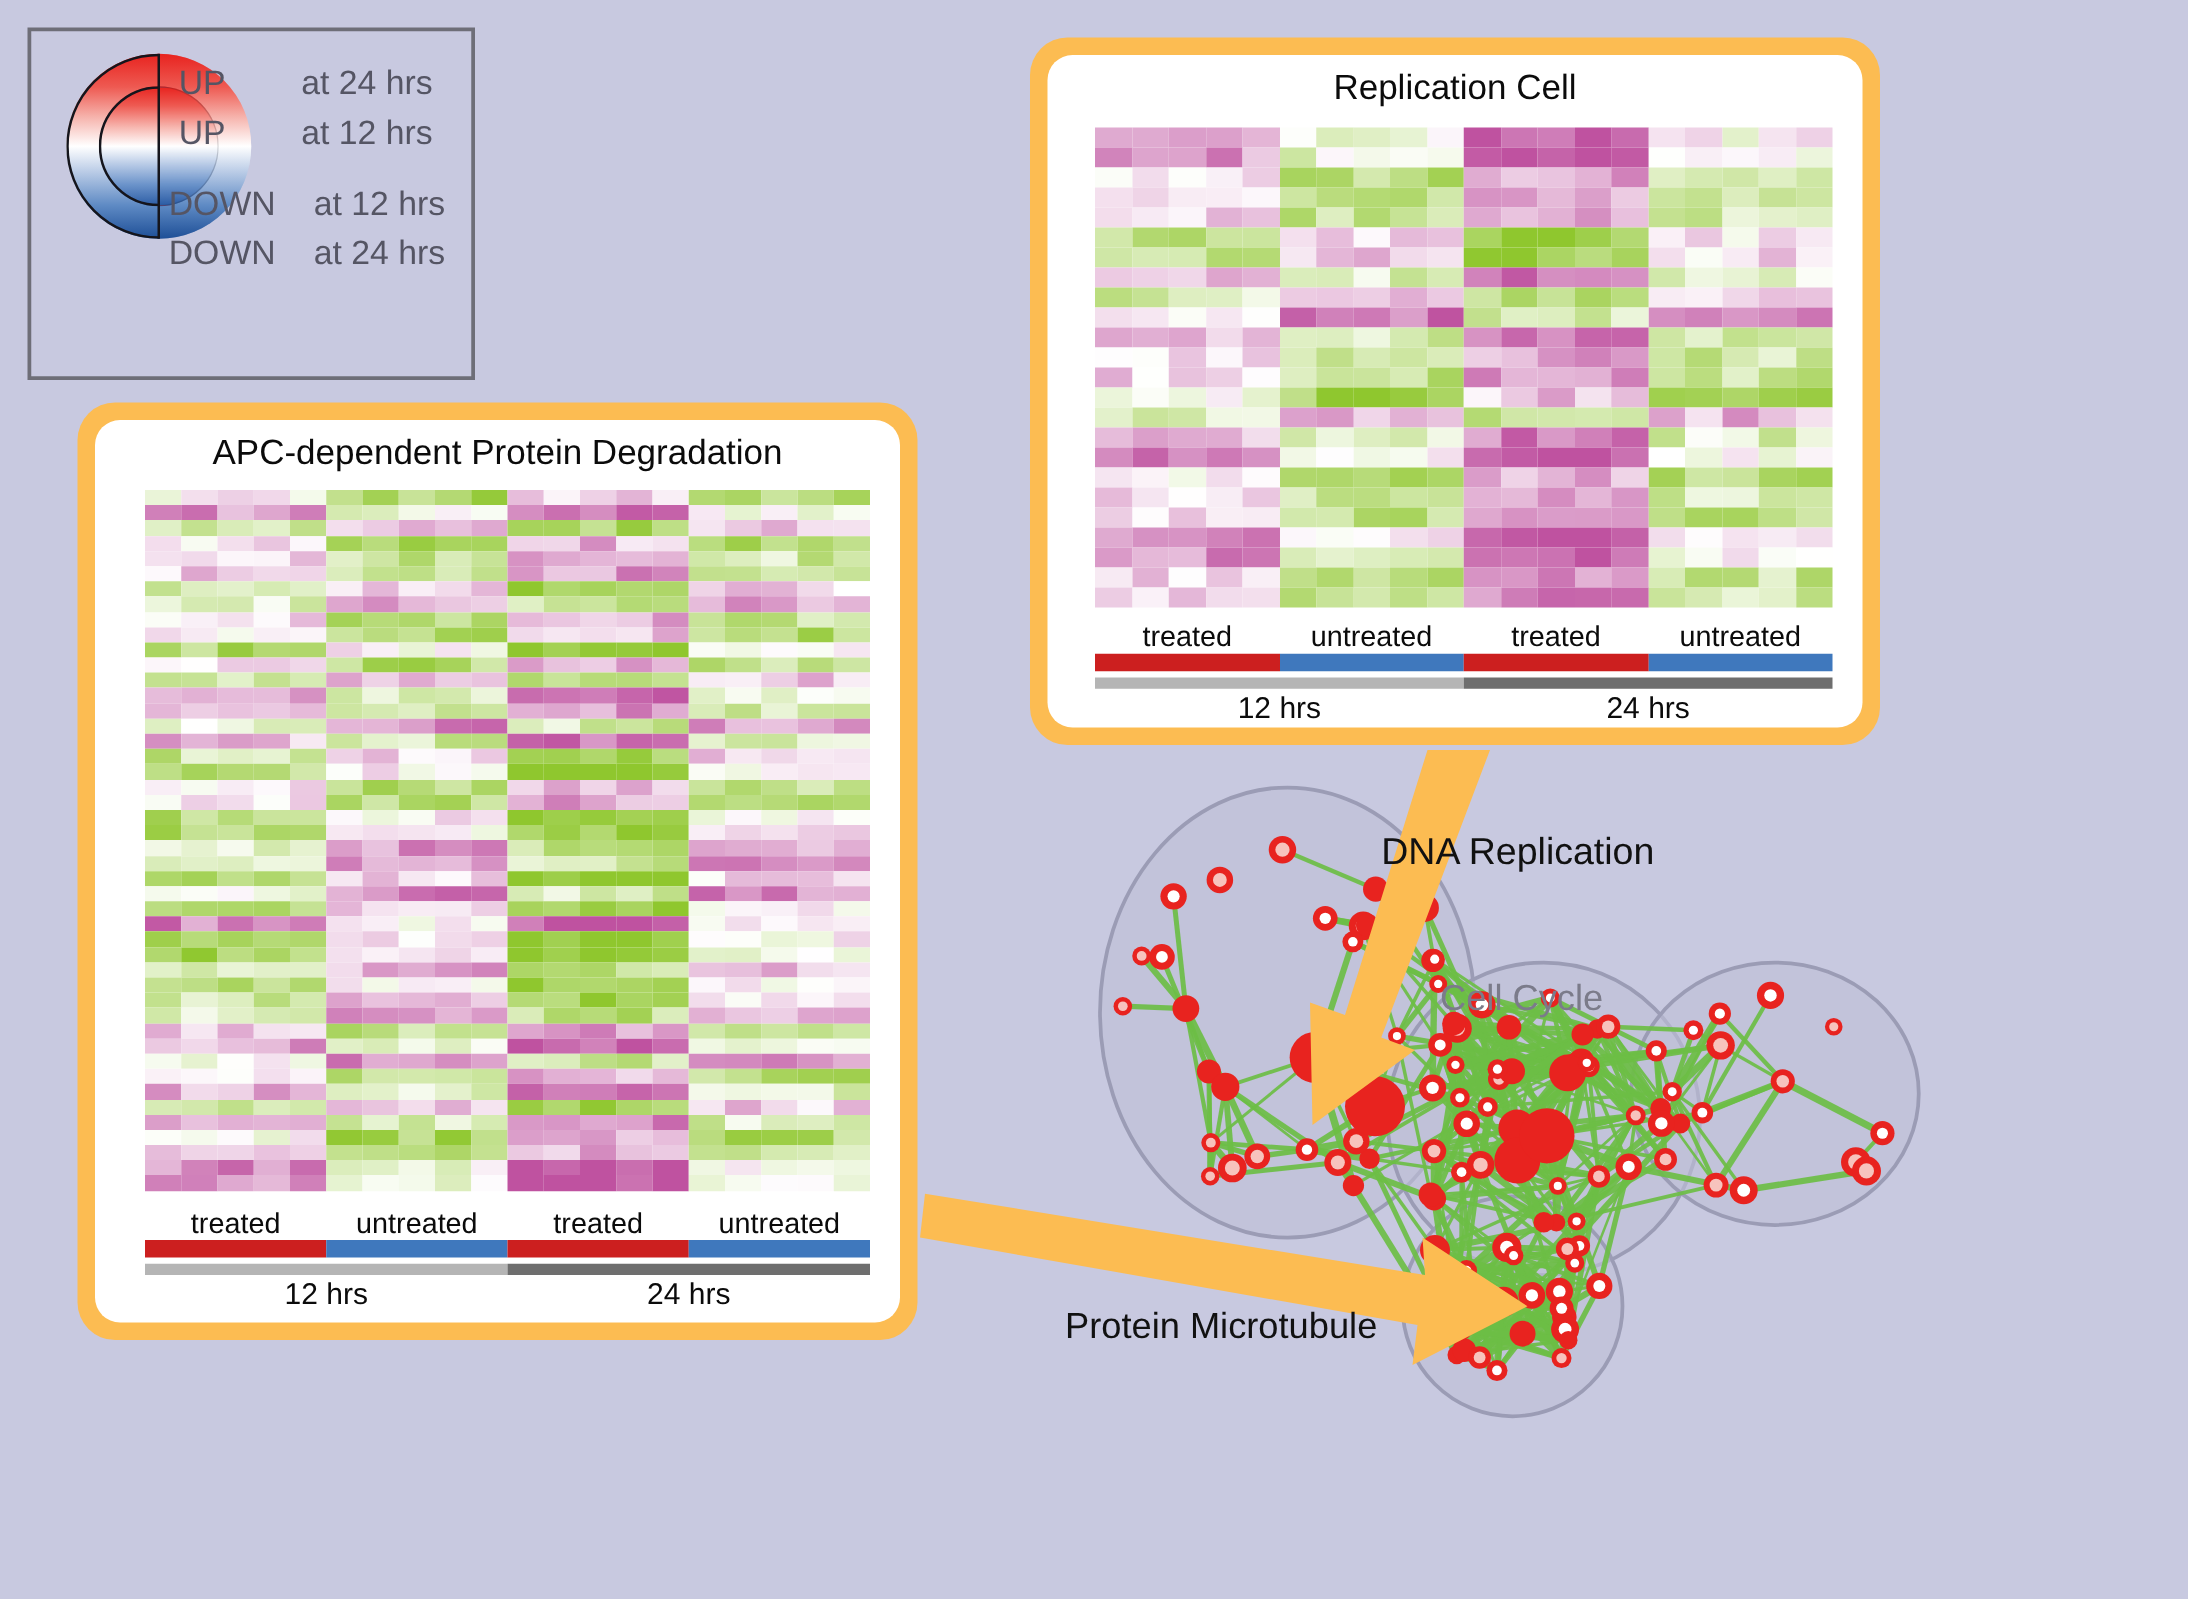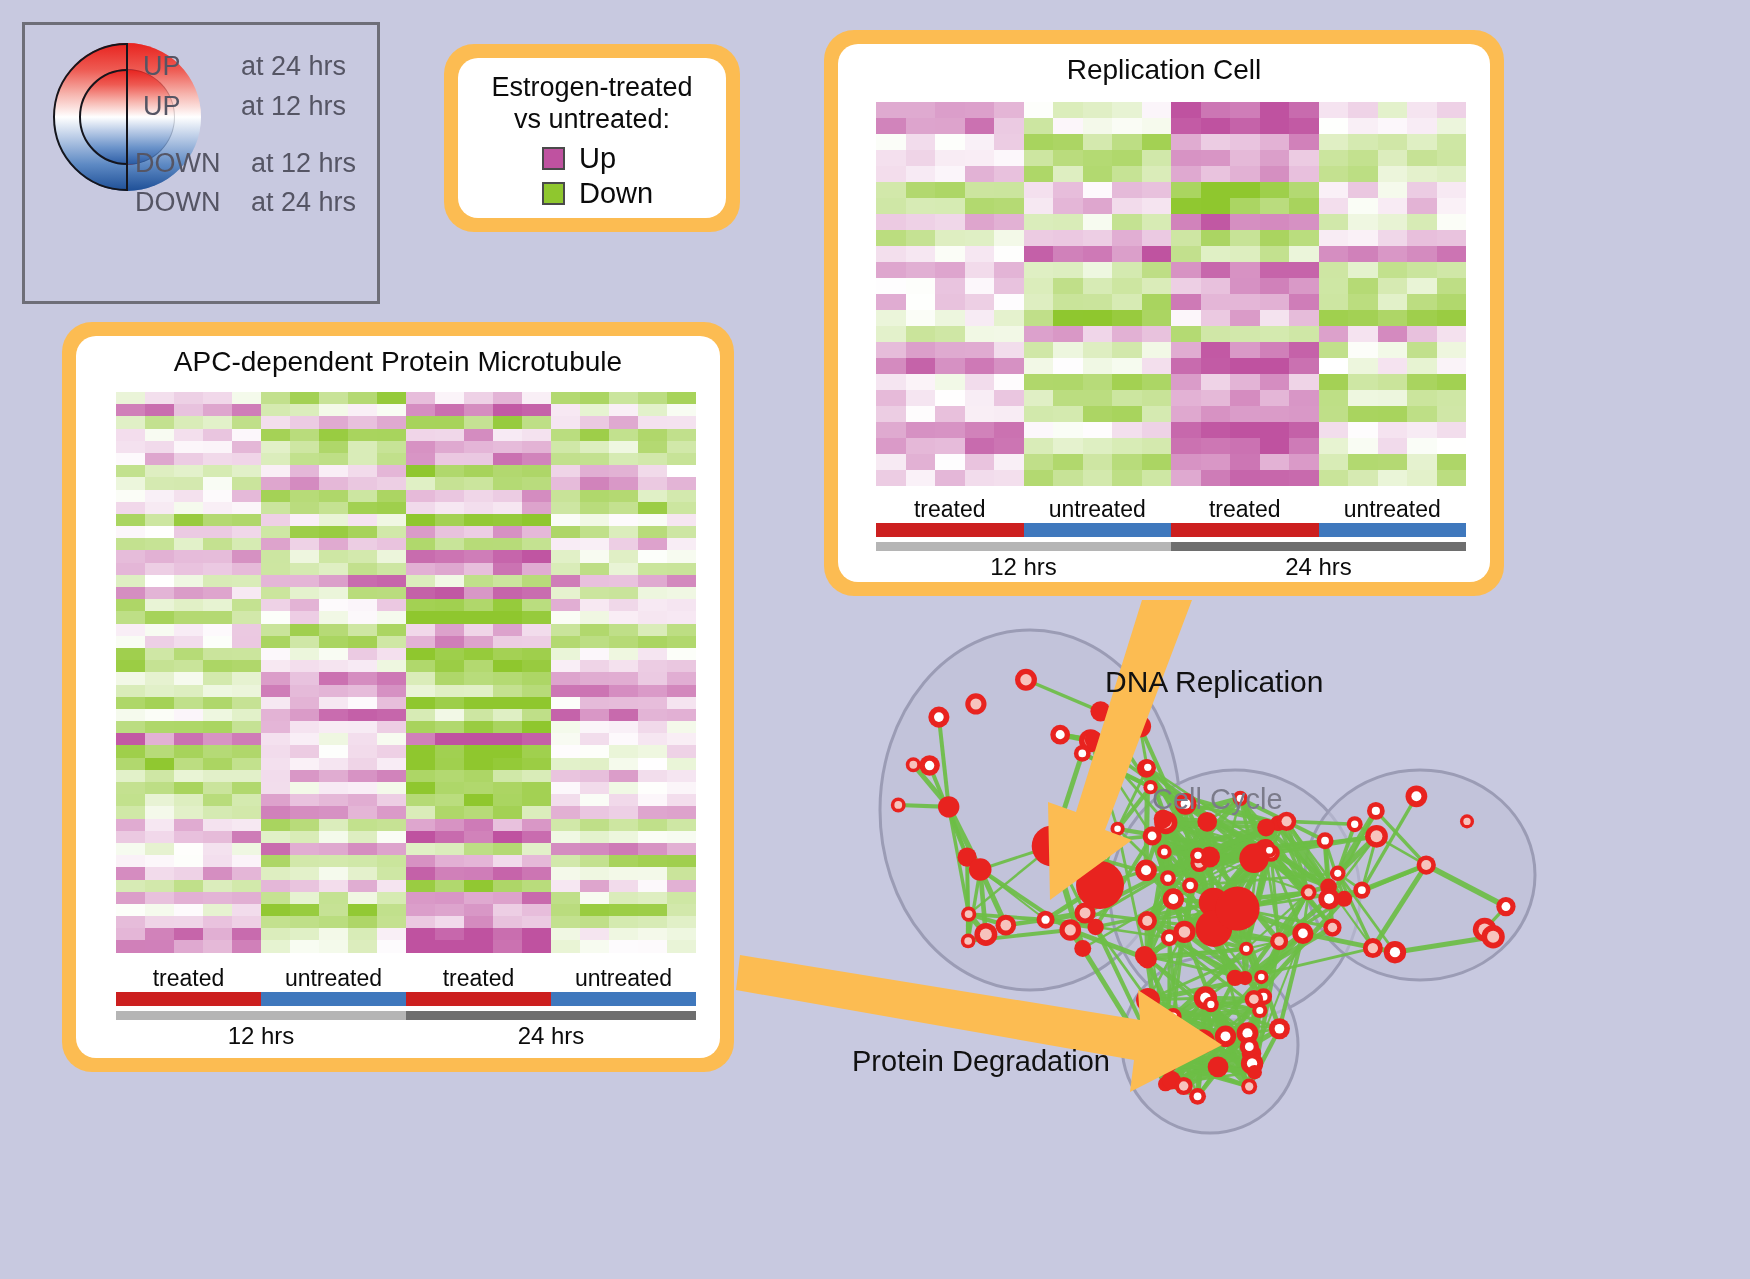--- a/index.html
+++ b/index.html
@@ -129,38 +129,20 @@
     <div class="key-dir" style="left:110px;top:123px;">DOWN</div>
     <div class="key-line" style="left:226px;top:123px;">at 12 hrs</div>
 
     <div class="key-dir" style="left:110px;top:162px;">DOWN</div>
     <div class="key-line" style="left:226px;top:162px;">at 24 hrs</div>
 
     <div class="key-foot">
     </div>
   </div>
 
-  <div class="card legend-card">
-    <div class="card-inner">
-      <div class="legend-title">
-        <div>Estrogen-treated</div>
-        <div>vs untreated:</div>
-      </div>
-      <div class="legend-rows">
-        <div class="legend-row">
-          <span class="swatch" style="background:#bf52a0;"></span>
-          <span class="legend-label">Up</span>
-        </div>
-        <div class="legend-row">
-          <span class="swatch" style="background:#8fc72e;"></span>
-          <span class="legend-label">Down</span>
-        </div>
-      </div>
-    </div>
-  </div>
 
   <div class="card rf-card">
     <div class="card-inner">
       <div class="panel-title">Replication Cell</div>
       <div style="position:absolute;left:38px;right:24px;top:58px;">
         <div class="hm" id="hm-rf" style="grid-template-columns: repeat(20, 1fr); grid-auto-rows: 16px;">
             <div class="hm-cell" style="background: rgb(223, 170, 208);"></div>
             <div class="hm-cell" style="background: rgb(223, 170, 208);"></div>
             <div class="hm-cell" style="background: rgb(219, 158, 202);"></div>
             <div class="hm-cell" style="background: rgb(220, 160, 203);"></div>
@@ -660,21 +642,21 @@
         <div class="time-labels">
           <div>12 hrs</div>
           <div>24 hrs</div>
         </div>
       </div>
     </div>
   </div>
 
   <div class="card apc-card">
     <div class="card-inner">
-      <div class="panel-title">APC-dependent Protein Microtubule</div>
+      <div class="panel-title">APC-dependent Protein Degradation</div>
       <div style="position:absolute;left:40px;right:24px;top:56px;">
         <div class="hm" id="hm-apc" style="grid-template-columns: repeat(20, 1fr); grid-auto-rows: 12.2px;">
             <div class="hm-cell" style="background: rgb(234, 244, 216);"></div>
             <div class="hm-cell" style="background: rgb(243, 223, 237);"></div>
             <div class="hm-cell" style="background: rgb(237, 208, 229);"></div>
             <div class="hm-cell" style="background: rgb(241, 216, 234);"></div>
             <div class="hm-cell" style="background: rgb(244, 250, 235);"></div>
             <div class="hm-cell" style="background: rgb(194, 224, 141);"></div>
             <div class="hm-cell" style="background: rgb(163, 209, 84);"></div>
             <div class="hm-cell" style="background: rgb(200, 227, 152);"></div>
@@ -2266,16 +2248,16 @@
       <circle cx="1183.702279673934" cy="1085.9723343151531" r="4.712490847203881" fill="#f7c3bd"></circle>
       <circle cx="1100" cy="885" r="24" fill="#e8231f"></circle>
       <circle cx="1148" cy="1000" r="12" fill="#e8231f"></circle>
       <path d="M 1142 600 L 1192 600 L 1105 830 L 1132 840 L 1050 900 L 1048 802 L 1076 812 Z" fill="#fcbc52"></path>
       <path d="M 740 955 L 1140 1020 L 1138 990 L 1222 1045 L 1130 1092 L 1134 1060 L 736 990 Z" fill="#fcbc52"></path>
     </svg>
 
   <div class="net-label" id="lbl-dna">DNA Replication</div>
   <div class="net-label" id="lbl-cc">Cell Cycle</div>
   <div class="net-label" id="lbl-ub">
-    <div>Protein Degradation</div>
+    <div>Protein Microtubule</div>
   </div>
 
 </div>
 
 </body></html>

